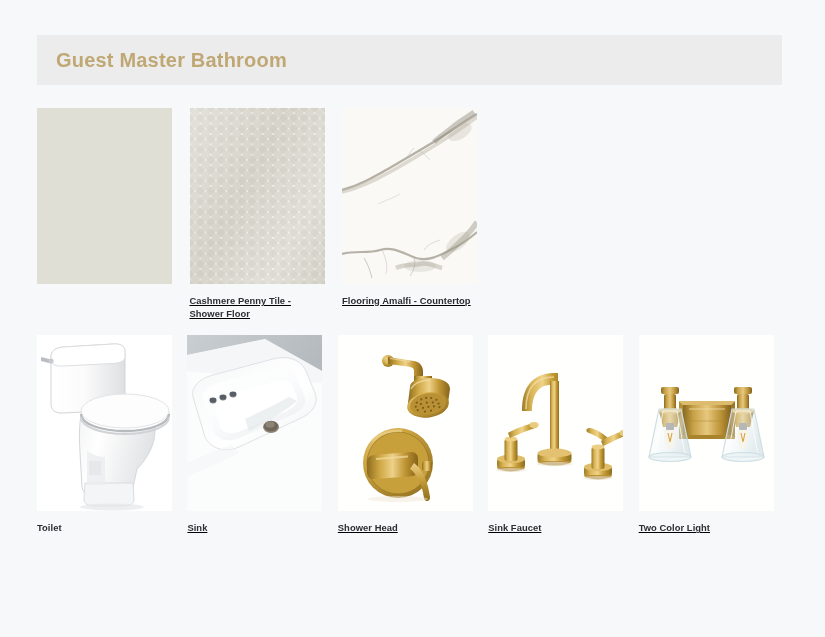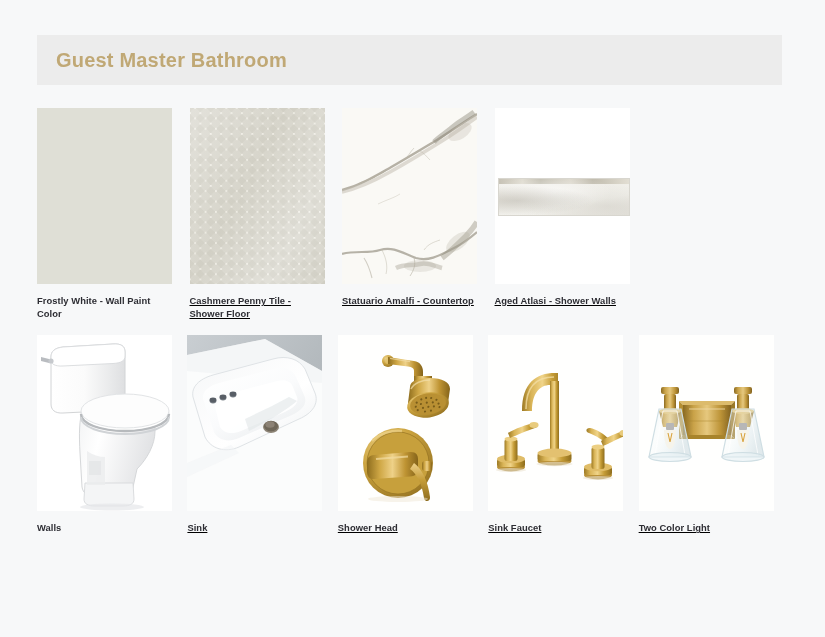--- a/index.html
+++ b/index.html
@@ -139,21 +139,20 @@
   </div>
 
   <div class="grid">
 
     <div class="grid-row">
 
       <div class="cell">
         <div class="card">
           <div class="paint-swatch"></div>
         </div>
-        <div class="caption">Frostly White - Wall Paint Color</div>
       </div>
 
       <div class="cell">
         <div class="card">
           <div class="penny">
             <div class="penny-dots"></div>
             <div class="penny-shade"></div>
           </div>
         </div>
         <div class="caption">Cashmere Penny Tile -Shower Floor</div>
@@ -183,32 +182,24 @@
               <path d="M40 142 C 44 150, 46 158, 44 166" stroke="#bcb7a9" stroke-width=".9" fill="none" opacity=".5"></path>
               <path d="M72 150 C 74 156, 72 162, 68 168" stroke="#b0ab9d" stroke-width="1" fill="none" opacity=".55"></path>
               <path d="M82 142 C 86 136, 92 134, 98 132" stroke="#b8b3a5" stroke-width=".9" fill="none" opacity=".5"></path>
 
               <ellipse cx="118" cy="24" rx="13" ry="7" fill="#b9b4a5" opacity=".28" transform="rotate(-32 118 24)"></ellipse>
               <ellipse cx="116" cy="134" rx="14" ry="7" fill="#b3ae9f" opacity=".26" transform="rotate(-38 116 134)"></ellipse>
               <ellipse cx="78" cy="158" rx="16" ry="6" fill="#aeaa9b" opacity=".22"></ellipse>
             </svg>
           </div>
         </div>
-        <div class="caption">Statuario Amalfi - Countertop</div>
-      </div>
-
-
-      <div class="cell">
-        <div class="card">
-          <div class="plank-bg">
-            <div class="plank-aged"></div>
-          </div>
-        </div>
-        <div class="caption">Aged Atlasi - Shower Walls</div>
-      </div>
+        <div class="caption">Flooring Amalfi - Countertop</div>
+      </div>
+
+
 
     </div>
 
     <div class="grid-row row2">
 
       <div class="cell">
         <div class="card">
           <div class="photo">
             <svg width="135" height="176" viewBox="0 0 135 176">
               <defs>
@@ -241,21 +232,21 @@
 
               <path d="M48 148 L 96 148 L 97 164 C 97 169, 93 171, 86 171 L 58 171 C 51 171, 47 169, 47 164 Z" fill="#f4f5f6" stroke="#d7d9db" stroke-width=".9"></path>
 
               <path d="M50 116 C 56 120, 62 122, 68 122 L 68 150 L 50 150 Z" fill="#ebecee" opacity=".8"></path>
               <path d="M52 126 L 64 126 L 64 140 L 52 140 Z" fill="#e2e4e6" opacity=".7"></path>
 
               <ellipse cx="75" cy="172" rx="32" ry="3.4" fill="#e6e7e9" opacity=".7"></ellipse>
             </svg>
           </div>
         </div>
-        <div class="caption">Walls</div>
+        <div class="caption">Toilet</div>
       </div>
 
       <div class="cell">
         <div class="card">
           <div class="photo grey">
             <svg width="135" height="176" viewBox="0 0 135 176">
               <defs>
                 <linearGradient id="deck" x1="0" y1="0" x2="1" y2="1">
                   <stop offset="0%" stop-color="#c9ced2"></stop>
                   <stop offset="55%" stop-color="#b4babe"></stop>

